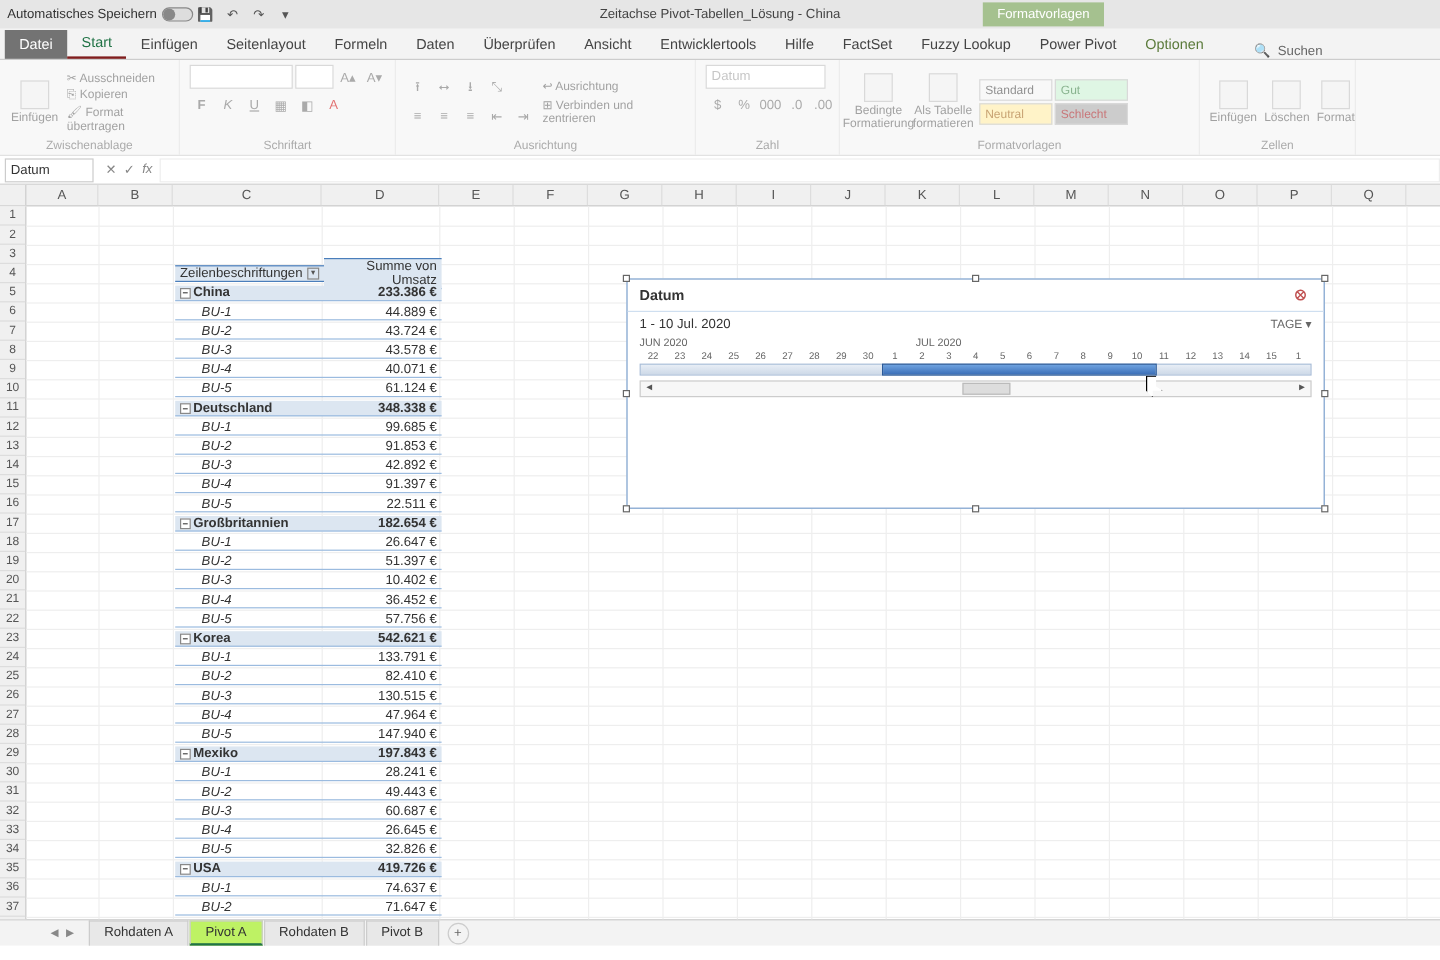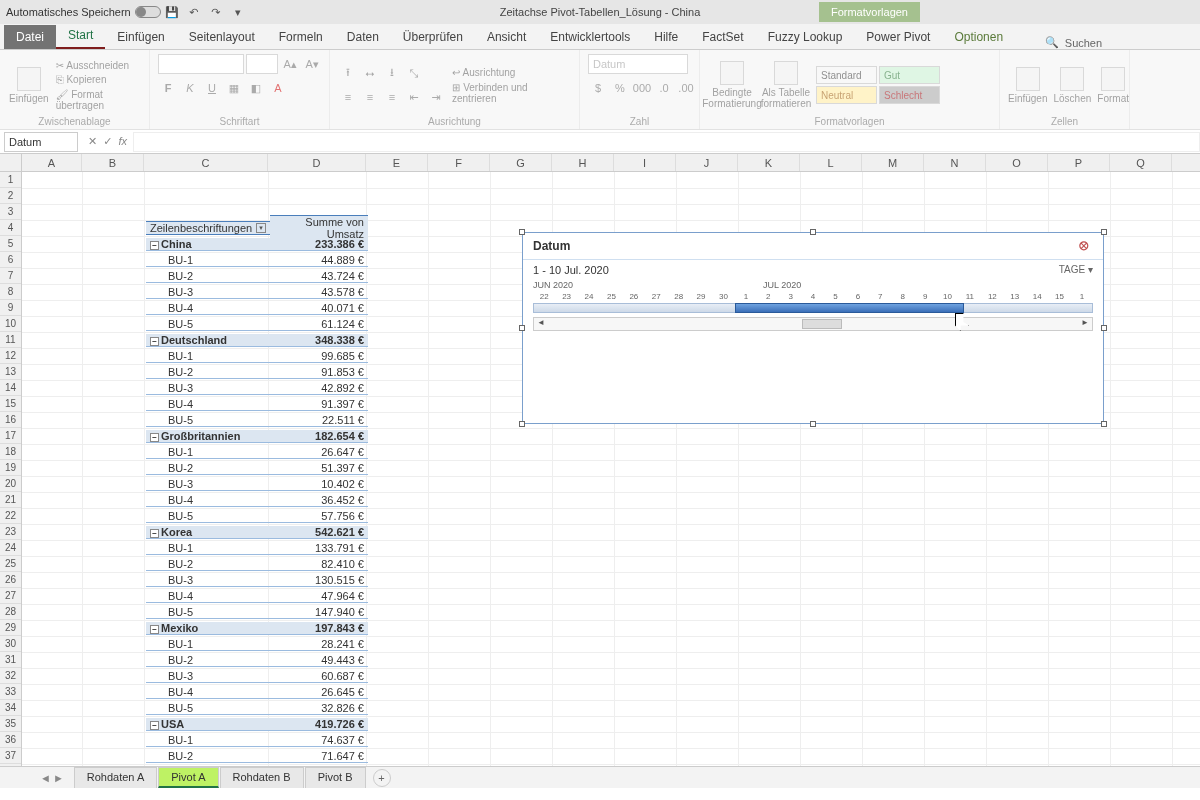--- a/index.html
+++ b/index.html
@@ -59,21 +59,21 @@
 
 .pivot { position: absolute; left: 124px; top: 48px; font-size: 11px; }
 .pivot-row { display: flex; height: 16px; align-items: center; }
 .pivot-c { width: 124px; padding: 0 4px; border-bottom: 1px solid #9bbbdf; }
 .pivot-d { width: 98px; text-align: right; padding: 0 4px; border-bottom: 1px solid #9bbbdf; }
 .pivot-header .pivot-c, .pivot-header .pivot-d { background: #dce6f1; border-top: 1px solid #4a7ebb; border-bottom: 1px solid #4a7ebb; font-weight: normal; color: #333; }
 .pivot-header .pivot-c { display: flex; justify-content: space-between; align-items: center; }
 .drop-ico { width: 10px; height: 10px; border: 1px solid #888; font-size: 7px; text-align: center; line-height: 8px; color: #555; }
 .group-row .pivot-c, .group-row .pivot-d { background: #dce6f1; font-weight: bold; }
 .expand-box { display: inline-block; width: 9px; height: 9px; border: 1px solid #888; font-size: 8px; line-height: 7px; text-align: center; margin-right: 2px; background: #fff; }
-.bu-indent { padding-left: 22px; }
+.bu-indent { padding-left: 22px; font-style: italic; }
 
 
 .timeline { position: absolute; left: 500px; top: 60px; width: 582px; height: 192px; background: #fff; border: 1px solid #7a9fcc; }
 .tl-handle { position: absolute; width: 6px; height: 6px; background: #fff; border: 1px solid #666; }
 .tl-title { padding: 6px 10px; font-weight: bold; font-size: 12px; border-bottom: 1px solid #cfdff0; display: flex; justify-content: space-between; }
 .tl-clear { width: 14px; height: 14px; color: #c05050; font-size: 12px; cursor: pointer; }
 .tl-sub { padding: 4px 10px; font-size: 11px; color: #333; display: flex; justify-content: space-between; }
 .tl-level { color: #666; font-size: 10px; }
 .tl-months { display: flex; padding: 0 10px; gap: 190px; font-size: 9px; color: #666; }
 .tl-days { display: flex; padding: 2px 10px 0 10px; font-size: 8px; color: #666; }

